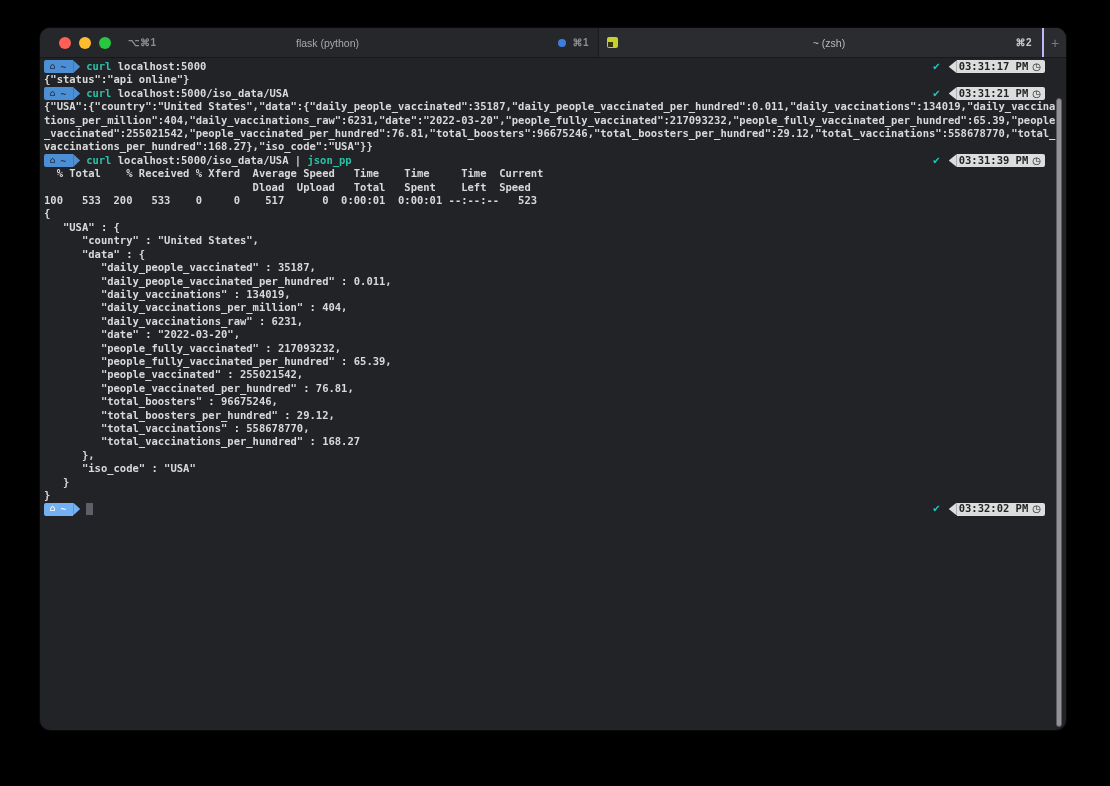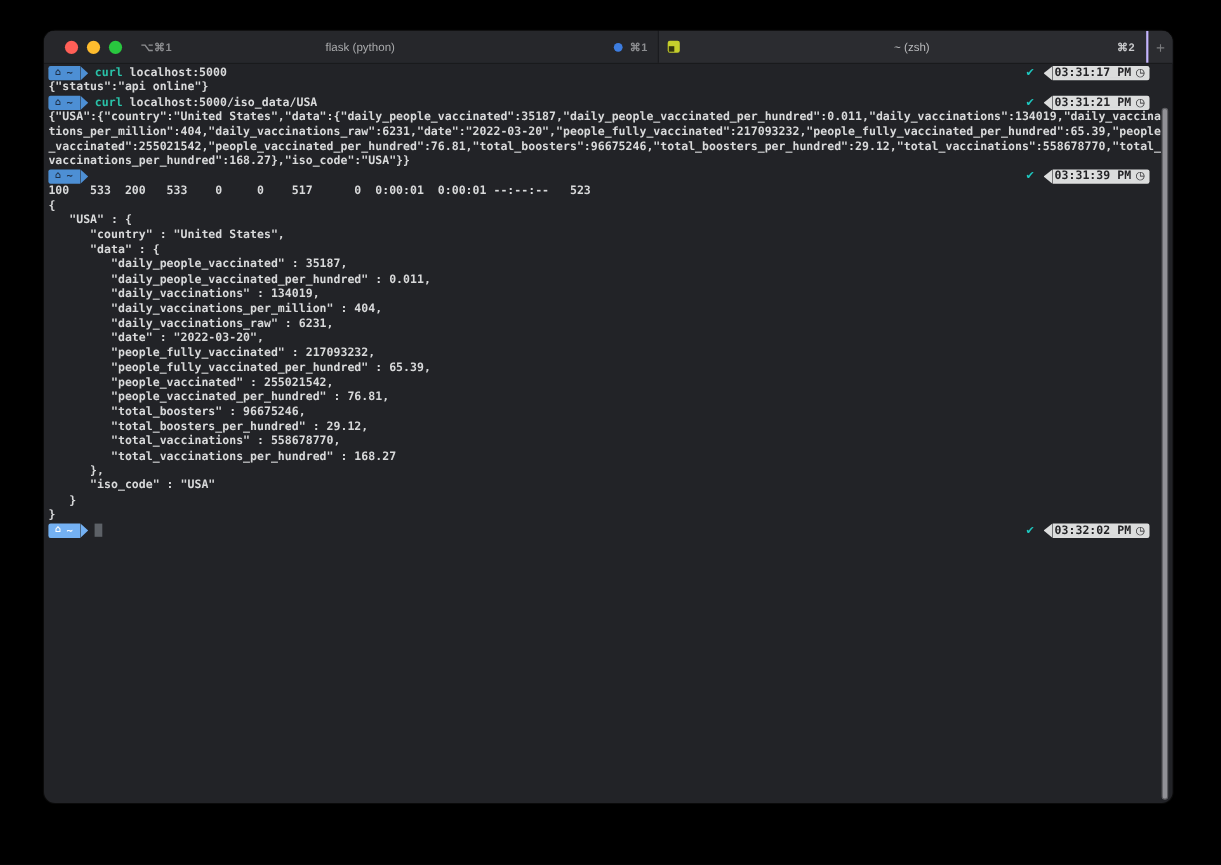--- a/index.html
+++ b/index.html
@@ -151,26 +151,29 @@
       </span>
     </div>
 
     <div class="trow">{"USA":{"country":"United States","data":{"daily_people_vaccinated":35187,"daily_people_vaccinated_per_hundred":0.011,"daily_vaccinations":134019,"daily_vaccina</div>
     <div class="trow">tions_per_million":404,"daily_vaccinations_raw":6231,"date":"2022-03-20","people_fully_vaccinated":217093232,"people_fully_vaccinated_per_hundred":65.39,"people</div>
     <div class="trow">_vaccinated":255021542,"people_vaccinated_per_hundred":76.81,"total_boosters":96675246,"total_boosters_per_hundred":29.12,"total_vaccinations":558678770,"total_</div>
     <div class="trow">vaccinations_per_hundred":168.27},"iso_code":"USA"}}</div>
 
     <div class="trow prompt-row">
       <span class="pseg past"><span class="pseg-body"><span class="home-icon">⌂</span><span>~</span></span><span class="pseg-arrow"></span></span>
+      <span class="cmdtext"><span class="cmd">curl</span><span class="arg"> localhost:5000/iso_data/USA | </span><span class="cmd">json_pp</span></span>
       <span class="ann">
         <span class="check">✔</span>
         <span class="tseg"><span class="tseg-arrow"></span><span class="tseg-body"><span>03:31:39 PM</span><span class="clock">◷</span></span></span>
       </span>
     </div>
 
+    <div class="trow">  % Total    % Received % Xferd  Average Speed   Time    Time     Time  Current</div>
+    <div class="trow">                                 Dload  Upload   Total   Spent    Left  Speed</div>
     <div class="trow">100   533  200   533    0     0    517      0  0:00:01  0:00:01 --:--:--   523</div>
 
     <div class="trow">{</div>
     <div class="trow">   "USA" : {</div>
     <div class="trow">      "country" : "United States",</div>
     <div class="trow">      "data" : {</div>
     <div class="trow">         "daily_people_vaccinated" : 35187,</div>
     <div class="trow">         "daily_people_vaccinated_per_hundred" : 0.011,</div>
     <div class="trow">         "daily_vaccinations" : 134019,</div>
     <div class="trow">         "daily_vaccinations_per_million" : 404,</div>

